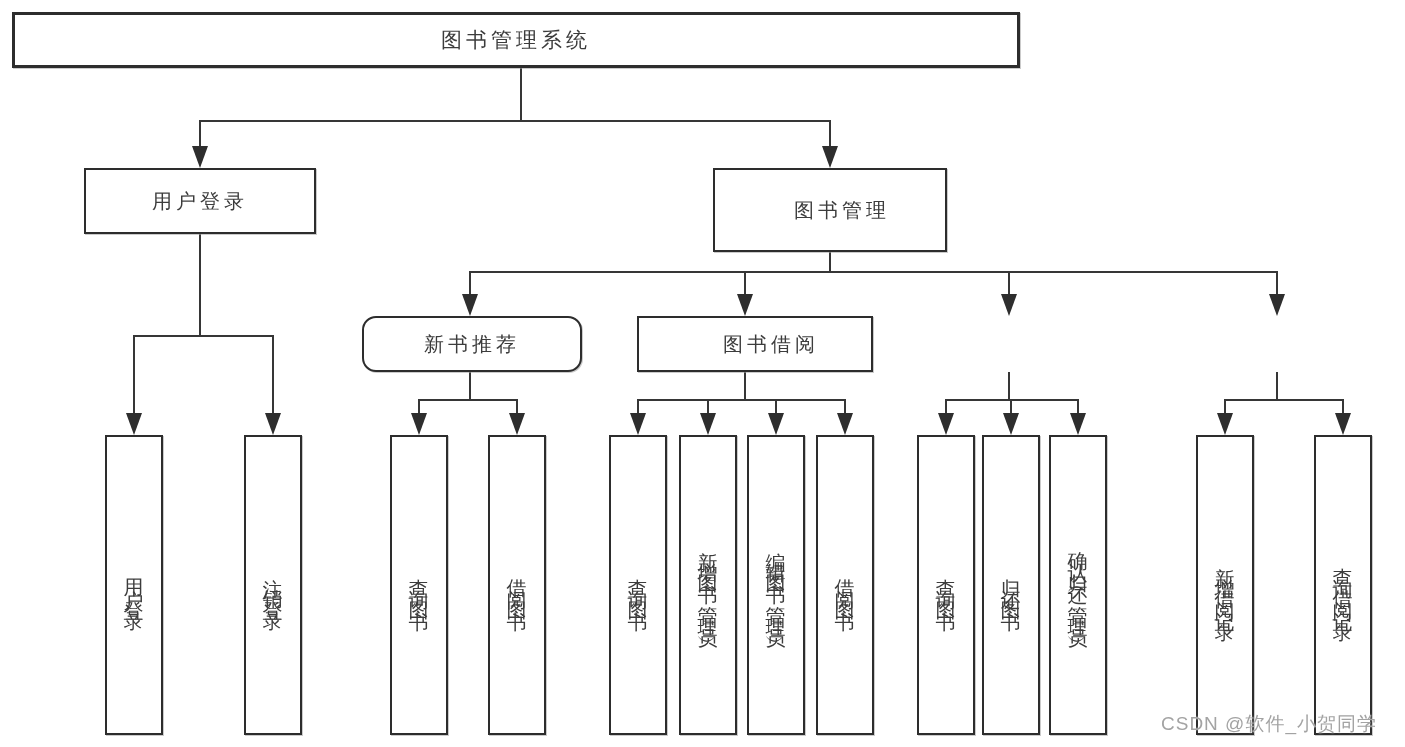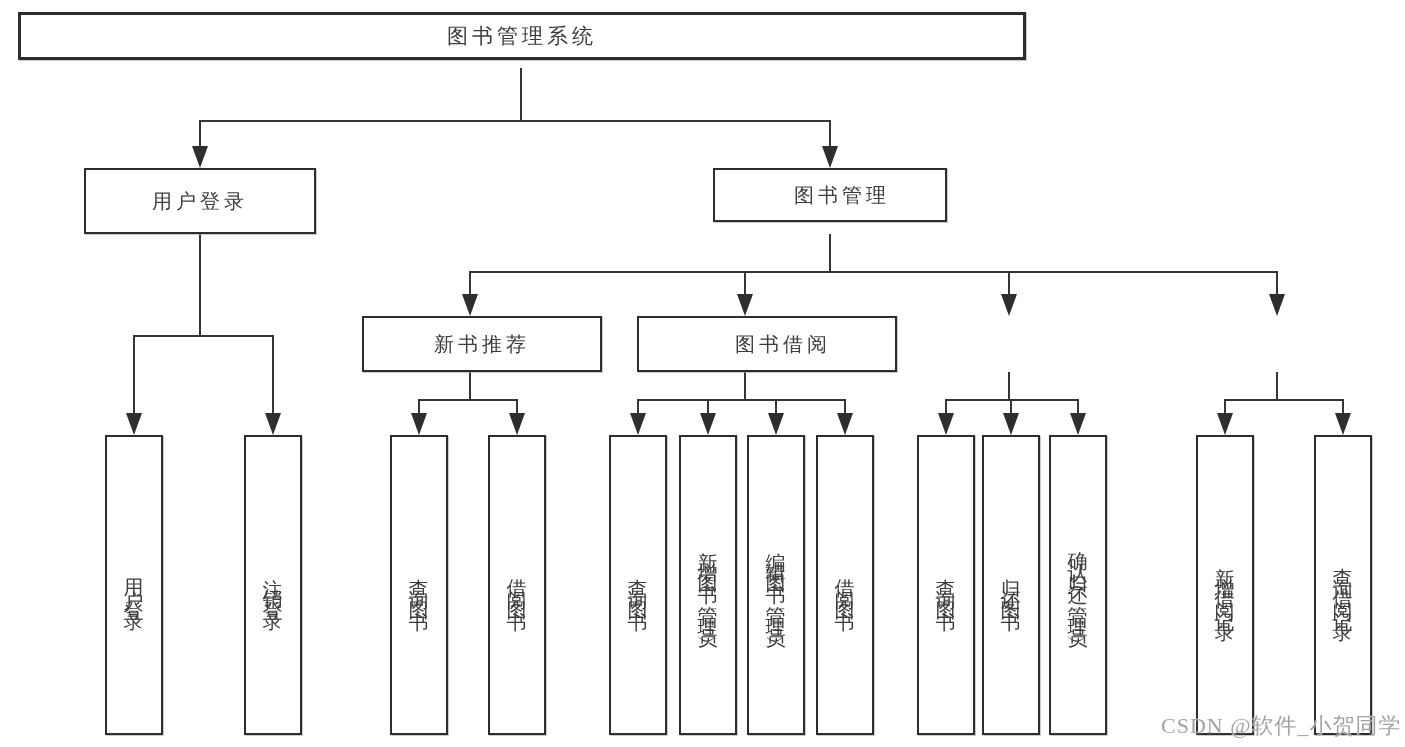--- a/index.html
+++ b/index.html
@@ -46,26 +46,25 @@
     letter-spacing: 11px;
     font-size: 20px;
     line-height: 1;
     text-align: center;
   }
   .watermark {
     position: absolute;
     left: 1161px;
     top: 711px;
     z-index: 3;
-    font-size: 22px;
+    font-size: 19px;
     color: #a3a3a3;
     letter-spacing: 1px;
     white-space: nowrap;
     text-shadow: 0 0 2px #ffffff;
-    font-family: Liberation Serif, serif;
   }
   svg line { stroke: #363636; stroke-width: 2; }
   svg polygon { fill: #2e2e2e; }
 </style>
 </head>
 <body>
 
 <div class="canvas">
 
   <svg class="connectors" width="1405" height="747">
@@ -137,27 +136,27 @@
     <g>
       <line x1="1277" y1="372" x2="1277" y2="400"></line>
       <line x1="1224" y1="400" x2="1344" y2="400"></line>
       <line x1="1225" y1="400" x2="1225" y2="417"></line>
       <polygon points="1217,413 1233,413 1225,435"></polygon>
       <line x1="1343" y1="400" x2="1343" y2="417"></line>
       <polygon points="1335,413 1351,413 1343,435"></polygon>
     </g>
   </svg>
 
-  <div class="node root" style="left:12px; top:12px; width:1008px; height:48px;margin-left:6px;">图书管理系统</div>
+  <div class="node root" style="left:12px; top:12px; width:1008px; height:56px;">图书管理系统</div>
 
   <div class="node" style="left:84px; top:168px; width:232px; height:66px;">用户登录</div>
-  <div class="node" style="left:713px; top:168px; width:234px; height:54px;padding-left:24px;">图书管理</div>
+  <div class="node" style="left:713px; top:168px; width:234px; height:84px;padding-left:24px;">图书管理</div>
 
-  <div class="node" style="left:362px; top:316px; width:240px; height:56px;">新书推荐</div>
-  <div class="node" style="left:637px; top:316px; width:260px; height:56px;padding-left:32px;">图书借阅</div>
+  <div class="node" style="left:362px; top:316px; width:220px; height:56px;border-radius:14px;">新书推荐</div>
+  <div class="node" style="left:637px; top:316px; width:236px; height:56px;padding-left:32px;">图书借阅</div>
 
   <div class="node v" style="left:105px; top:435px; width:58px; height:300px;">用户登录</div>
   <div class="node v" style="left:244px; top:435px; width:58px; height:300px;">注销登录</div>
 
   <div class="node v" style="left:390px; top:435px; width:58px; height:300px;">查询图书</div>
   <div class="node v" style="left:488px; top:435px; width:58px; height:300px;">借阅图书</div>
 
   <div class="node v" style="left:609px; top:435px; width:58px; height:300px;">查询图书</div>
   <div class="node v" style="left:679px; top:435px; width:58px; height:300px;">新增图书（管理员）</div>
   <div class="node v" style="left:747px; top:435px; width:58px; height:300px;">编辑图书（管理员）</div>

